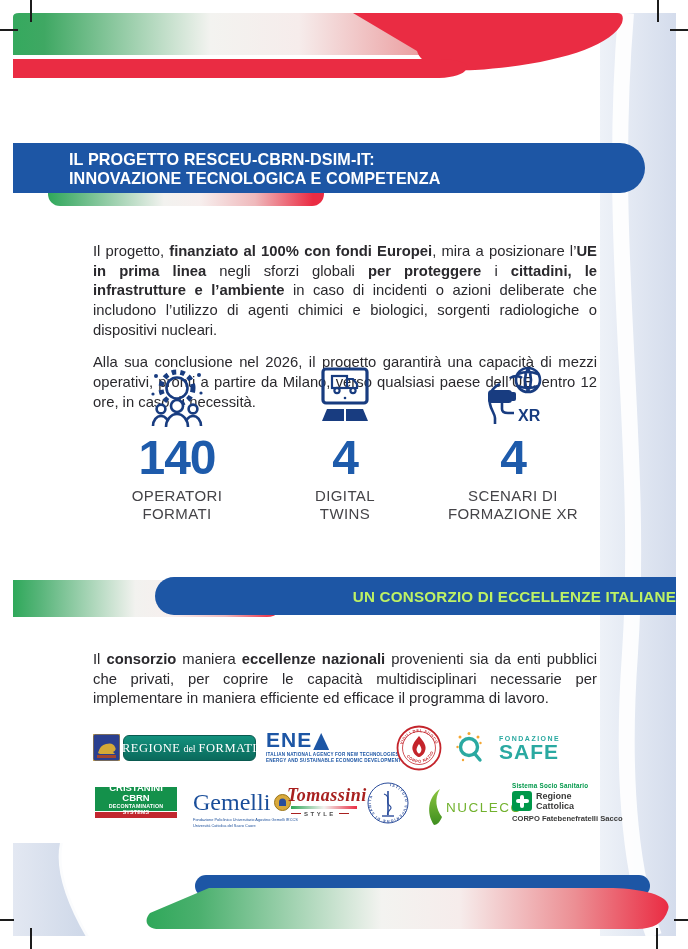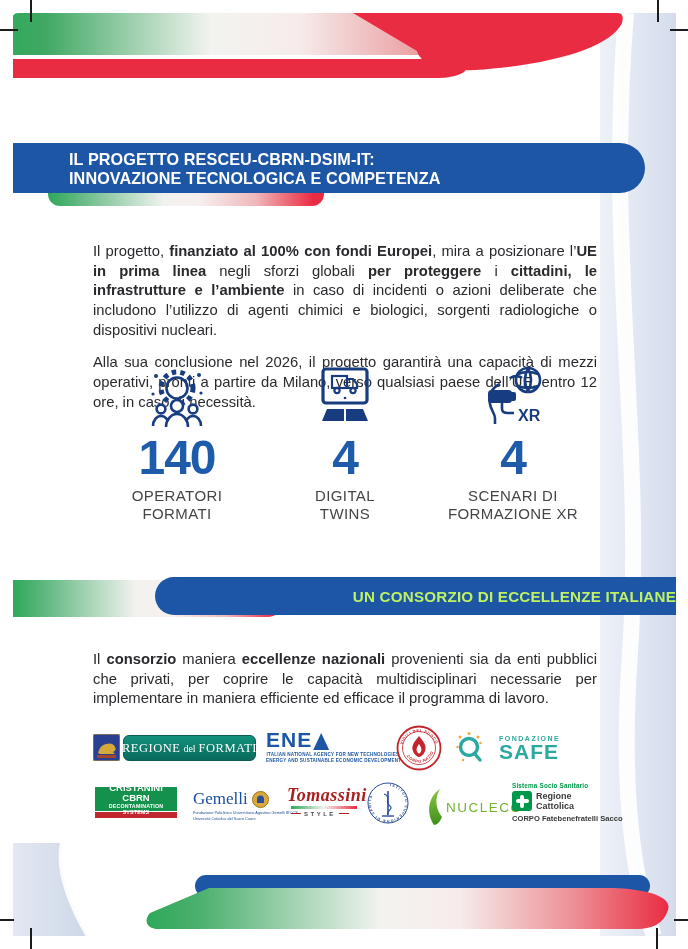--- a/index.html
+++ b/index.html
@@ -57,21 +57,21 @@
   .safe-big{font-size:21px;font-weight:bold;color:#2aa9a1;letter-spacing:1px;line-height:.95;}
 
   .cristanini-box{width:82px;height:24px;background:#14914b;color:#fff;text-align:center;
            display:flex;flex-direction:column;justify-content:center;}
   .cristanini-box .l1{font-size:9.5px;font-weight:bold;line-height:1.1;}
   .cristanini-box .l2{font-size:5.3px;font-weight:bold;letter-spacing:.2px;}
   .cristanini-strip{width:82px;height:6px;margin-top:1px;background:#c2272f;
            box-shadow:inset 0 -1px 0 rgba(255,255,255,.0);}
 
   .gemelli-row{display:flex;align-items:center;gap:4px;}
-  .gemelli-word{font-family:"Liberation Serif",serif;font-size:17px;color:#1a4e9a;}
+  .gemelli-word{font-family:"Liberation Serif",serif;font-size:24px;color:#1a4e9a;}
   .gemelli-sub{font-size:3.9px;color:#1a4e9a;line-height:1.5;margin-top:1px;}
 
   .tom-word{font-family:"Liberation Serif",serif;font-style:italic;font-weight:bold;
            font-size:18px;color:#a8201f;letter-spacing:.5px;line-height:1;}
   .tom-bar{width:66px;height:2.5px;margin:2px 0 2px 4px;
            background:linear-gradient(90deg,#2fa85a,#f2f2ef 50%,#ea2c43);}
   .tom-style{display:flex;align-items:center;gap:3px;margin-left:4px;}
   .tom-style .txt{font-size:6px;letter-spacing:2.5px;color:#4a4a4a;font-weight:bold;}
   .tom-style .dash{width:10px;height:1px;background:#a8201f;}
 
@@ -241,21 +241,21 @@
       <path d="M5,19 q2,-8 8,-9 q7,-2 9,3 q2,3 -2,5 l2,2 h-15 z" fill="#d4a937"></path>
       <rect x="4" y="21" width="19" height="3" fill="#a2452f"></rect>
     </svg>
     <div class="veneto-banner">
       <span class="big">REGIONE</span>
       <span class="small">del</span>
       <span class="big">FORMATI</span>
     </div>
   </div>
 
-  <div class="logo" style="left:266px;top:729px;text-align:center;">
+  <div class="logo" style="left:266px;top:729px;">
     <div class="enea-word">
       <span class="ene">ENE</span>
       <span class="enea-tri">A</span>
     </div>
     <div class="enea-sub">
       <div>ITALIAN NATIONAL AGENCY FOR NEW TECHNOLOGIES,</div>
       <div>ENERGY AND SUSTAINABLE ECONOMIC DEVELOPMENT</div>
     </div>
   </div>
 

